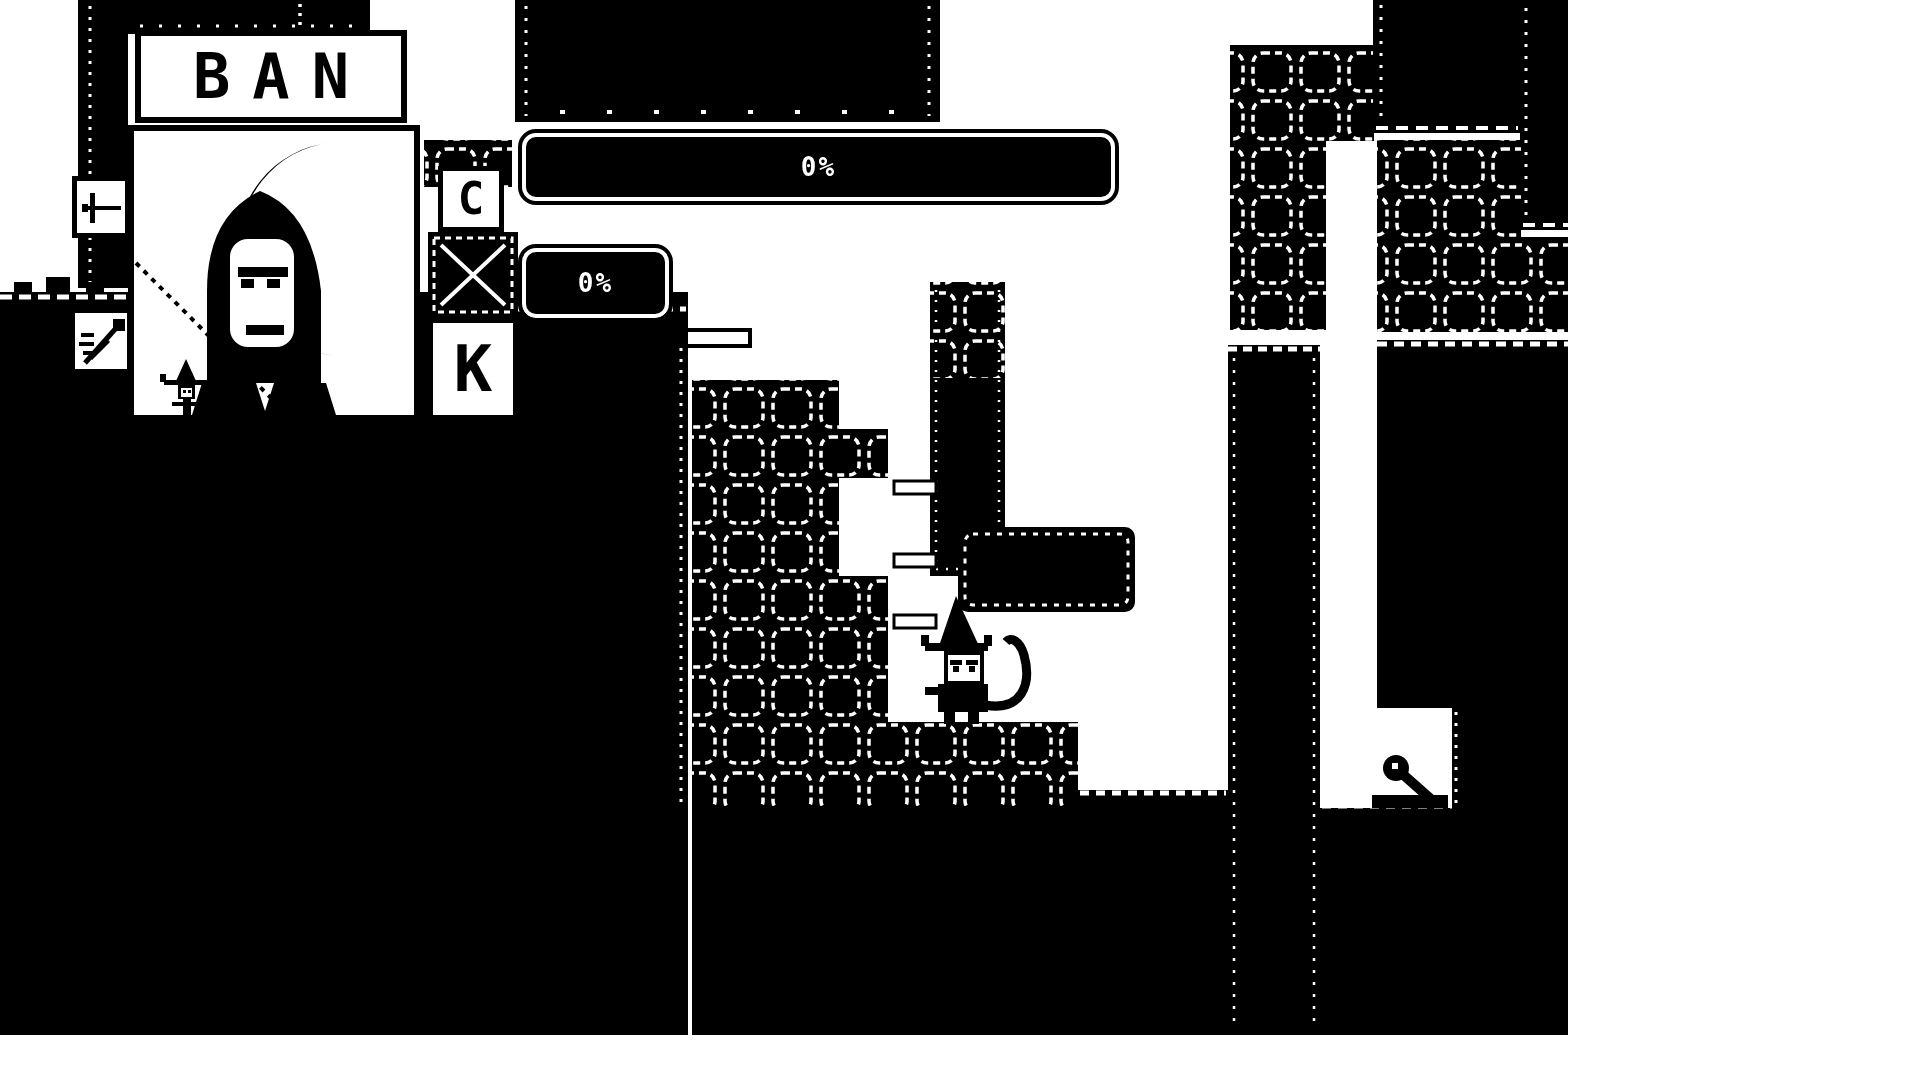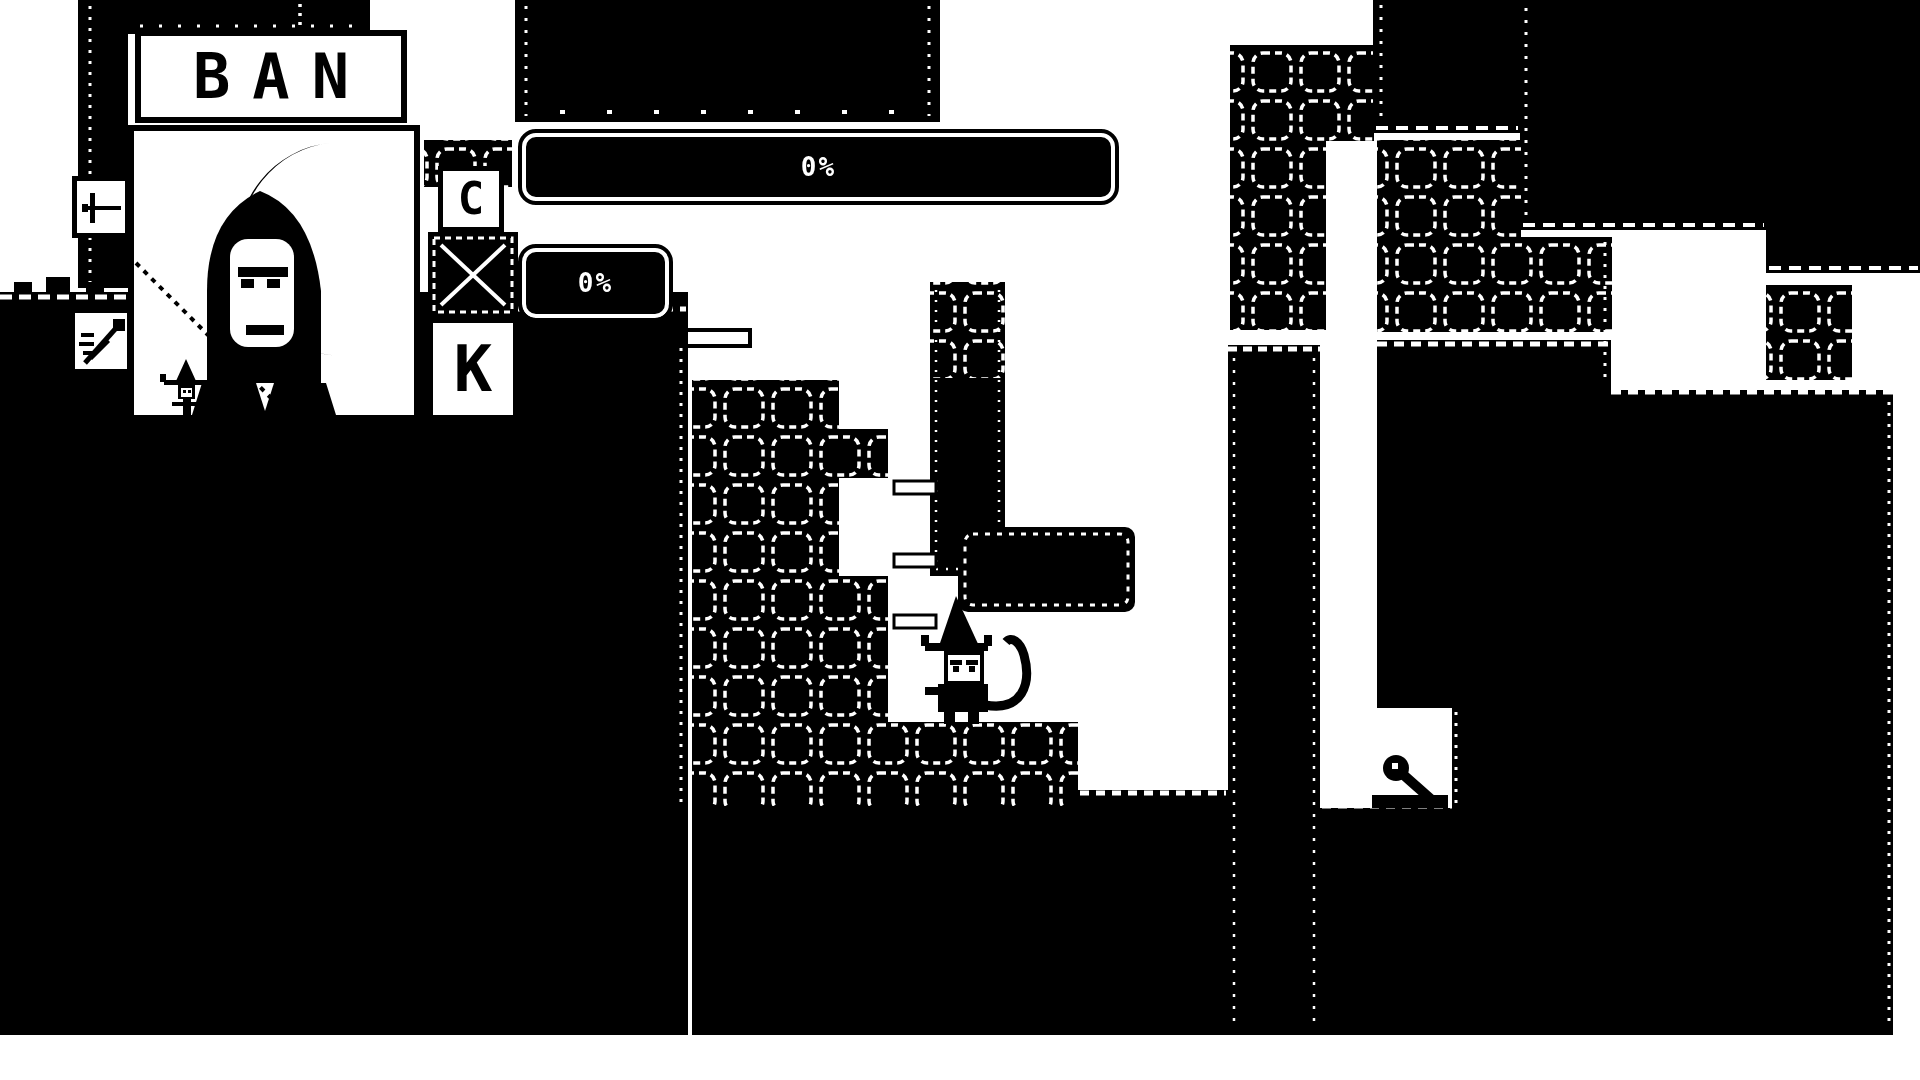--- a/index.html
+++ b/index.html
@@ -1,16 +1,16 @@
 <!DOCTYPE html>
 <html><head>
 <meta charset="utf-8">
 <style>
   html,body{margin:0;padding:0;background:#fff;}
-  .stage{position:relative;width:1920px;height:1080px;background:#fff;overflow:hidden;
+  .stage{position:relative;width:1568px;height:1080px;background:#fff;overflow:hidden;
          font-family:"DejaVu Sans Mono","Liberation Mono",monospace;}
   svg{display:block;}
   #world{position:absolute;left:0;top:0;}
   .box{position:absolute;background:#fff;border:6px solid #000;box-sizing:border-box;
        display:flex;align-items:center;justify-content:center;color:#000;}
   .sign-text{font-weight:bold;font-size:62px;letter-spacing:22px;padding-left:22px;line-height:1;}
   .letter{font-weight:bold;line-height:1;}
   .bar{position:absolute;background:#000;border:4px solid #fff;outline:4px solid #000;
        border-radius:14px;box-sizing:border-box;display:flex;align-items:center;justify-content:center;
        color:#fff;font-weight:bold;font-size:26px;letter-spacing:2px;}

